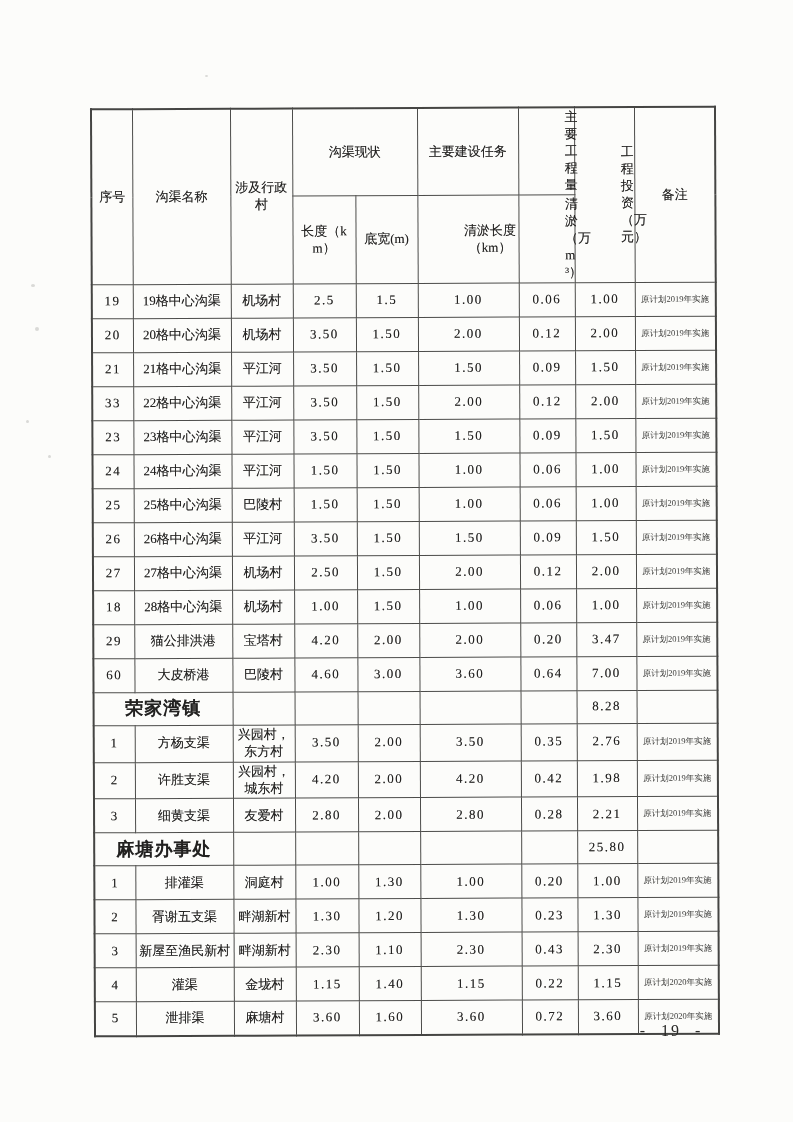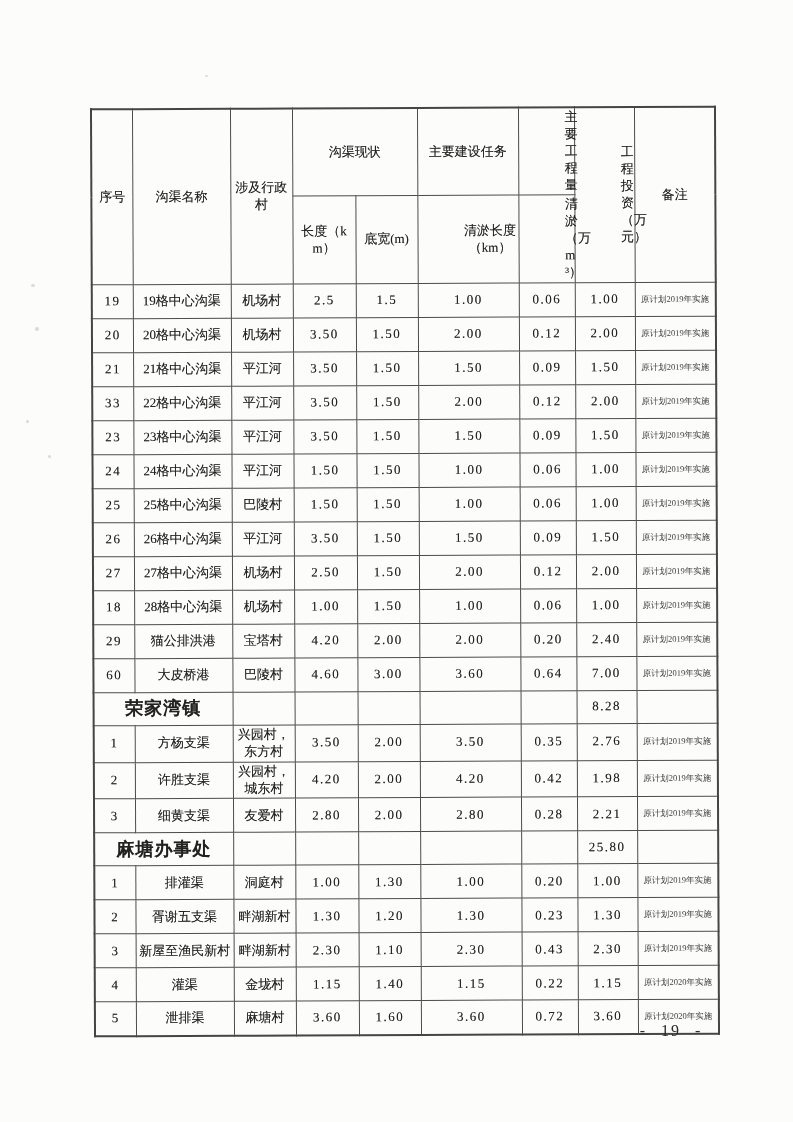--- a/index.html
+++ b/index.html
@@ -245,21 +245,21 @@
           <td class="remark">原计划2019年实施</td>
         </tr>
         <tr>
           <td class="num">29</td>
           <td class="name">猫公排洪港</td>
           <td class="name">宝塔村</td>
           <td class="num">4.20</td>
           <td class="num">2.00</td>
           <td class="num">2.00</td>
           <td class="num">0.20</td>
-          <td class="num">2.40</td>
+          <td class="num">3.47</td>
           <td class="remark">原计划2019年实施</td>
         </tr>
         <tr>
           <td class="num">60</td>
           <td class="name">大皮桥港</td>
           <td class="name">巴陵村</td>
           <td class="num">4.60</td>
           <td class="num">3.00</td>
           <td class="num">3.60</td>
           <td class="num">0.64</td>

